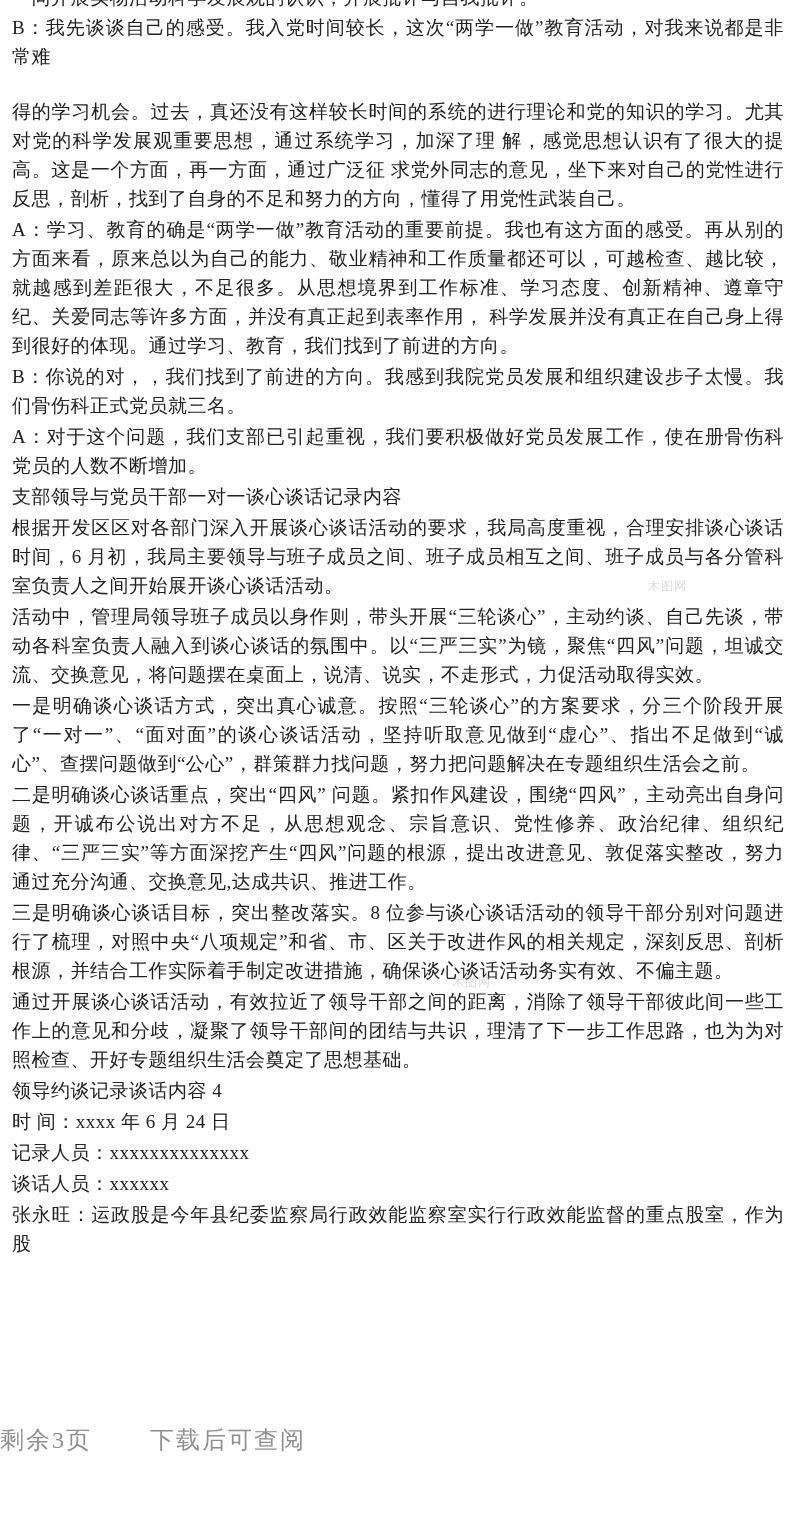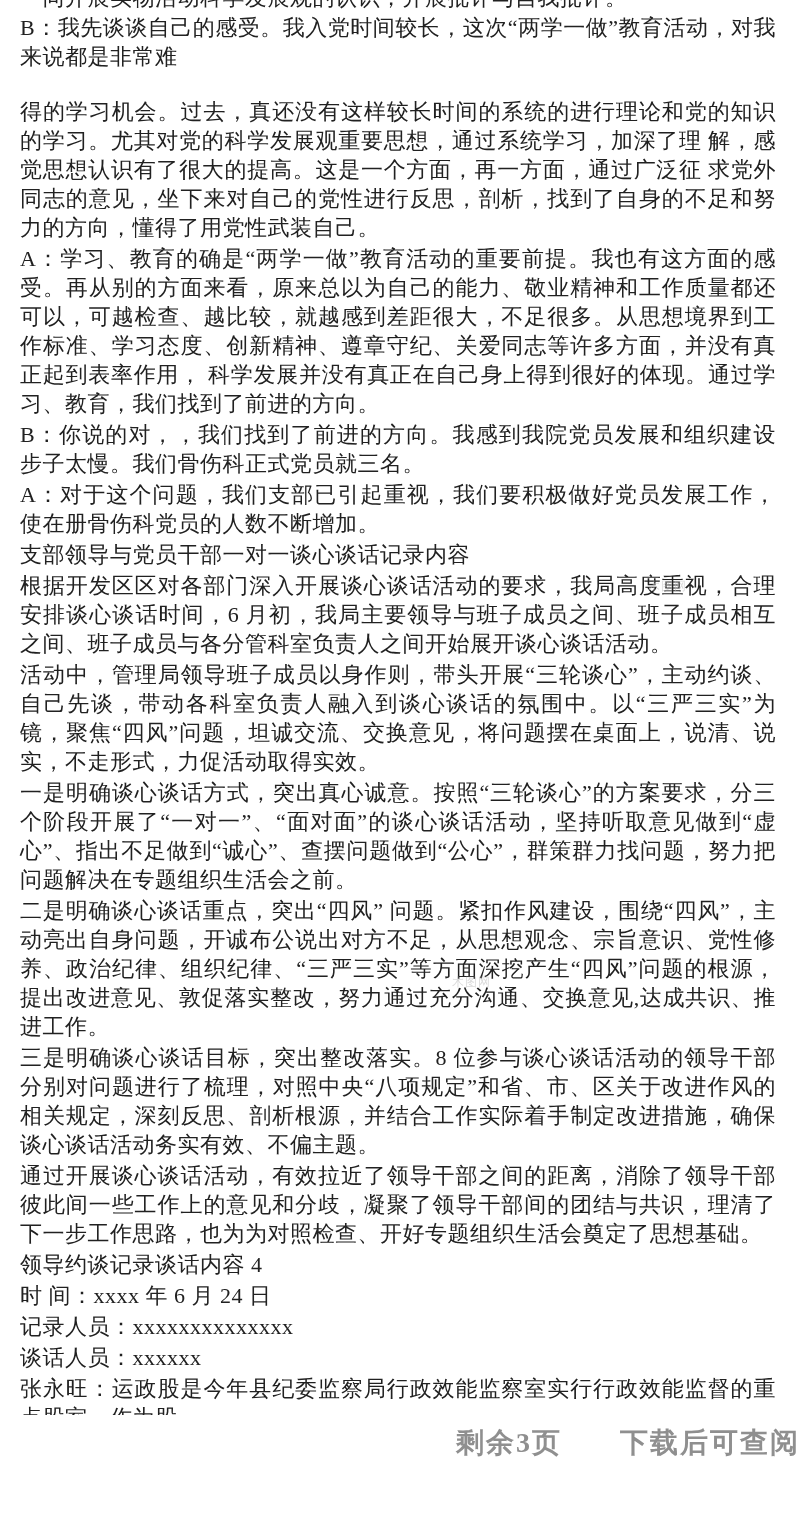--- a/index.html
+++ b/index.html
@@ -8,44 +8,44 @@
     width: 800px;
     height: 1525px;
     background: #ffffff;
     overflow: hidden;
     position: relative;
     font-family: "Liberation Serif", "DejaVu Serif", serif;
   }
   .page {
     position: absolute;
     top: 0; left: 0; right: 4px;
-    padding: 0 20px;
+    padding: 0 12px;
     max-height: 1415px;
     overflow: hidden;
     color: #212121;
-    font-size: 22px;
+    font-size: 19px;
     line-height: 29px;
     text-align: justify;
     letter-spacing: 0.5px;
   }
   .page p { margin: 0 0 2px 0; }
   .clip {
     height: 13px;
     overflow: hidden;
   }
   .clip p { margin-top: -17px; }
   p.gap-after { margin-bottom: 26px; }
   .footer {
     position: absolute;
     top: 1424px;
     left: 0; right: 0;
-    text-align: right;
+    text-align: left;
     color: #8f8f8f;
-    font-weight: bold;
-    font-size: 28px;
+    font-weight: normal;
+    font-size: 24px;
     letter-spacing: 2px;
     font-family: "Liberation Serif", "DejaVu Serif", serif;
   }
   .footer .pages-left { margin-right: 58px; }
   .watermark {
     position: absolute;
     font-size: 12px;
     color: #bdbdbd;
     opacity: 0.55;
     letter-spacing: 1px;

